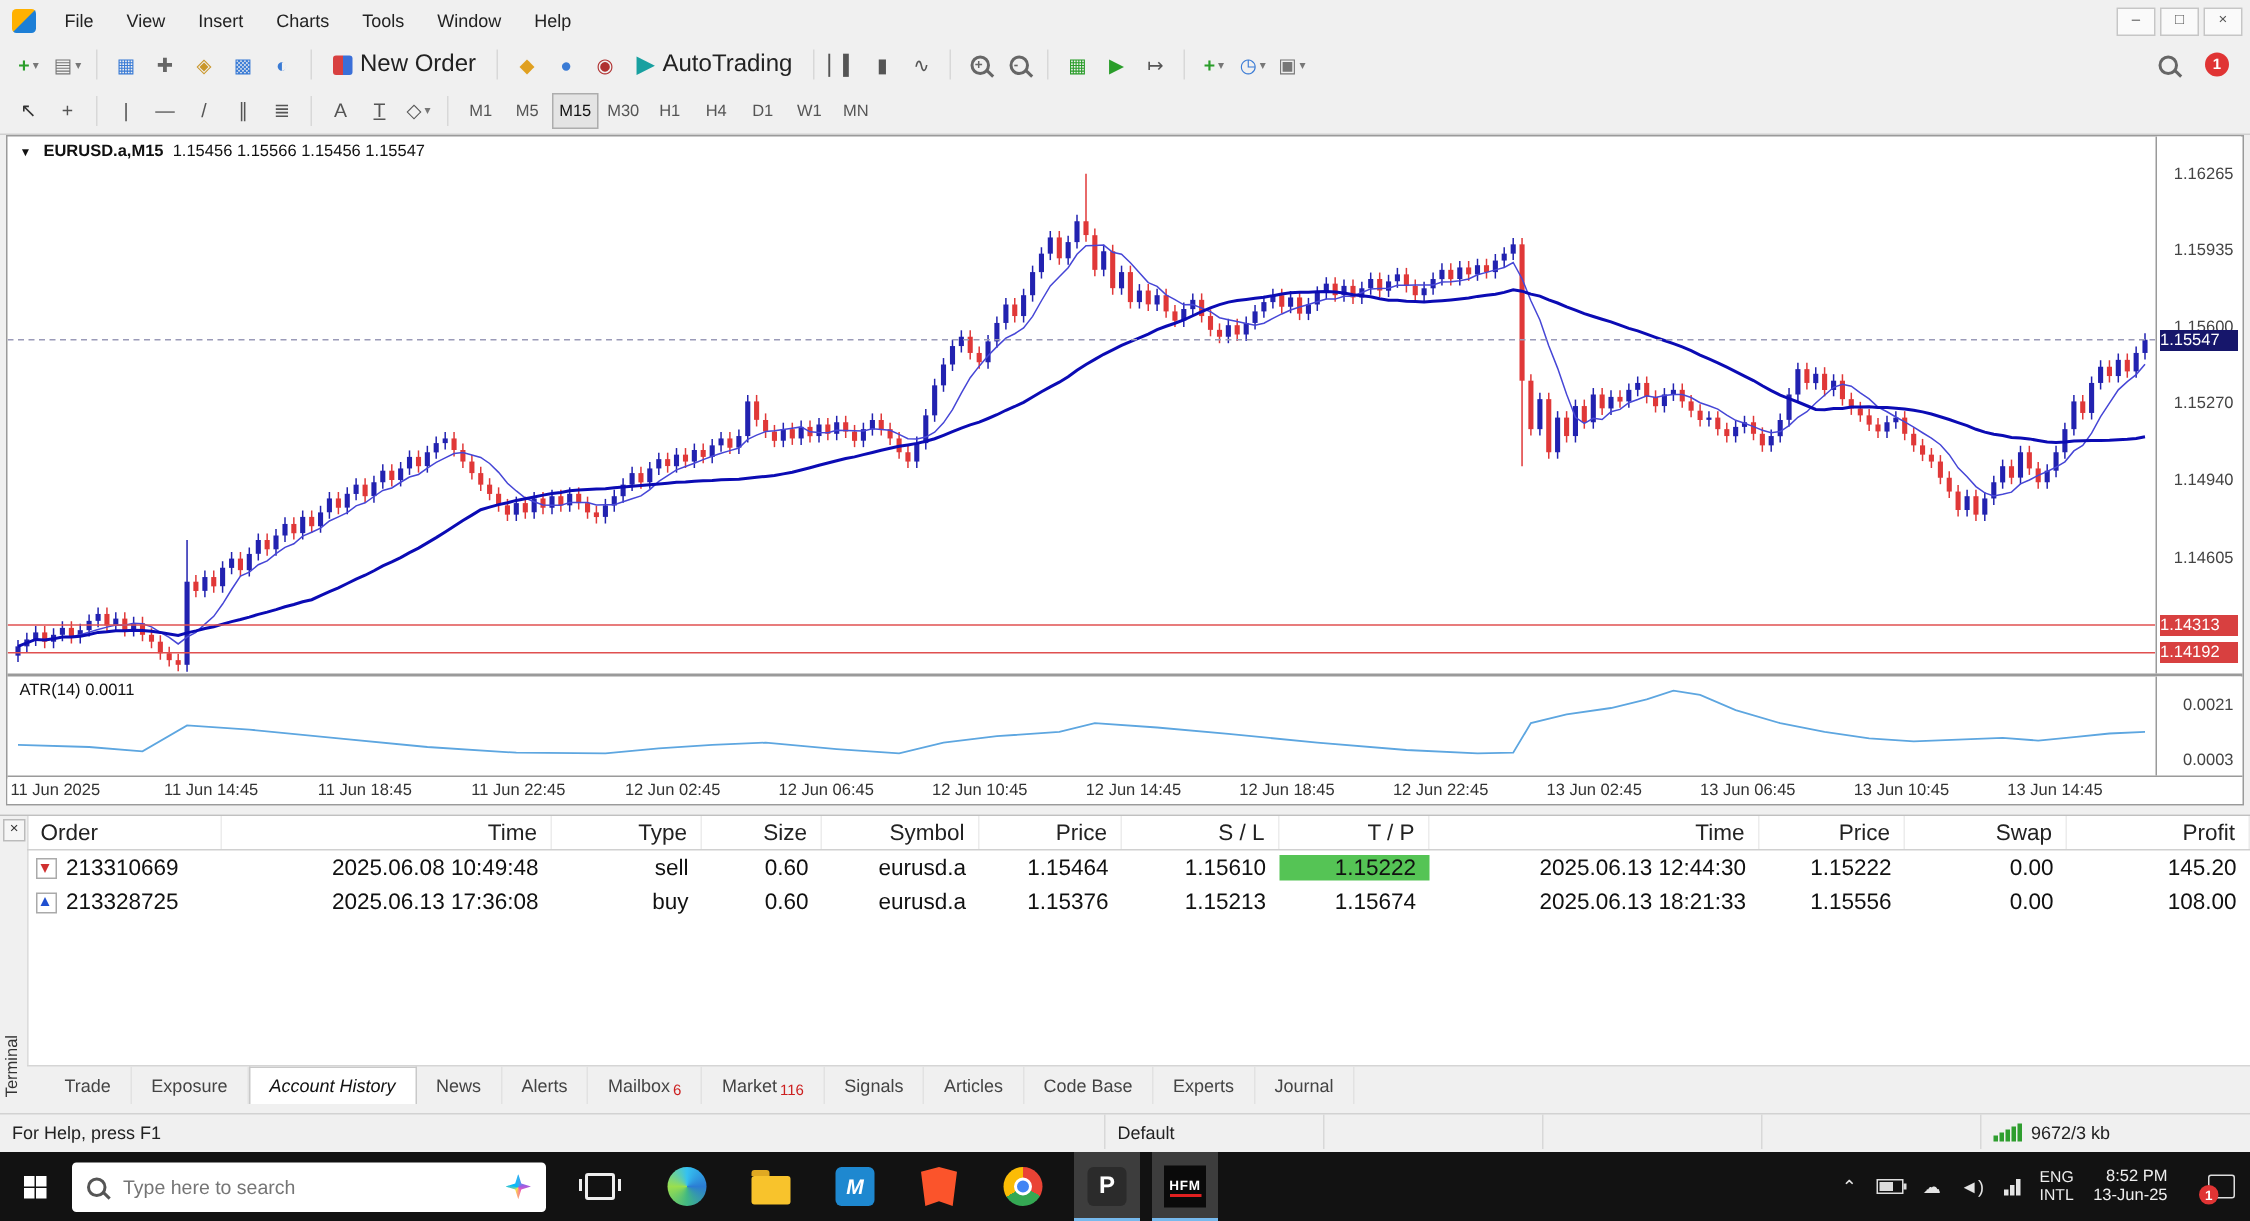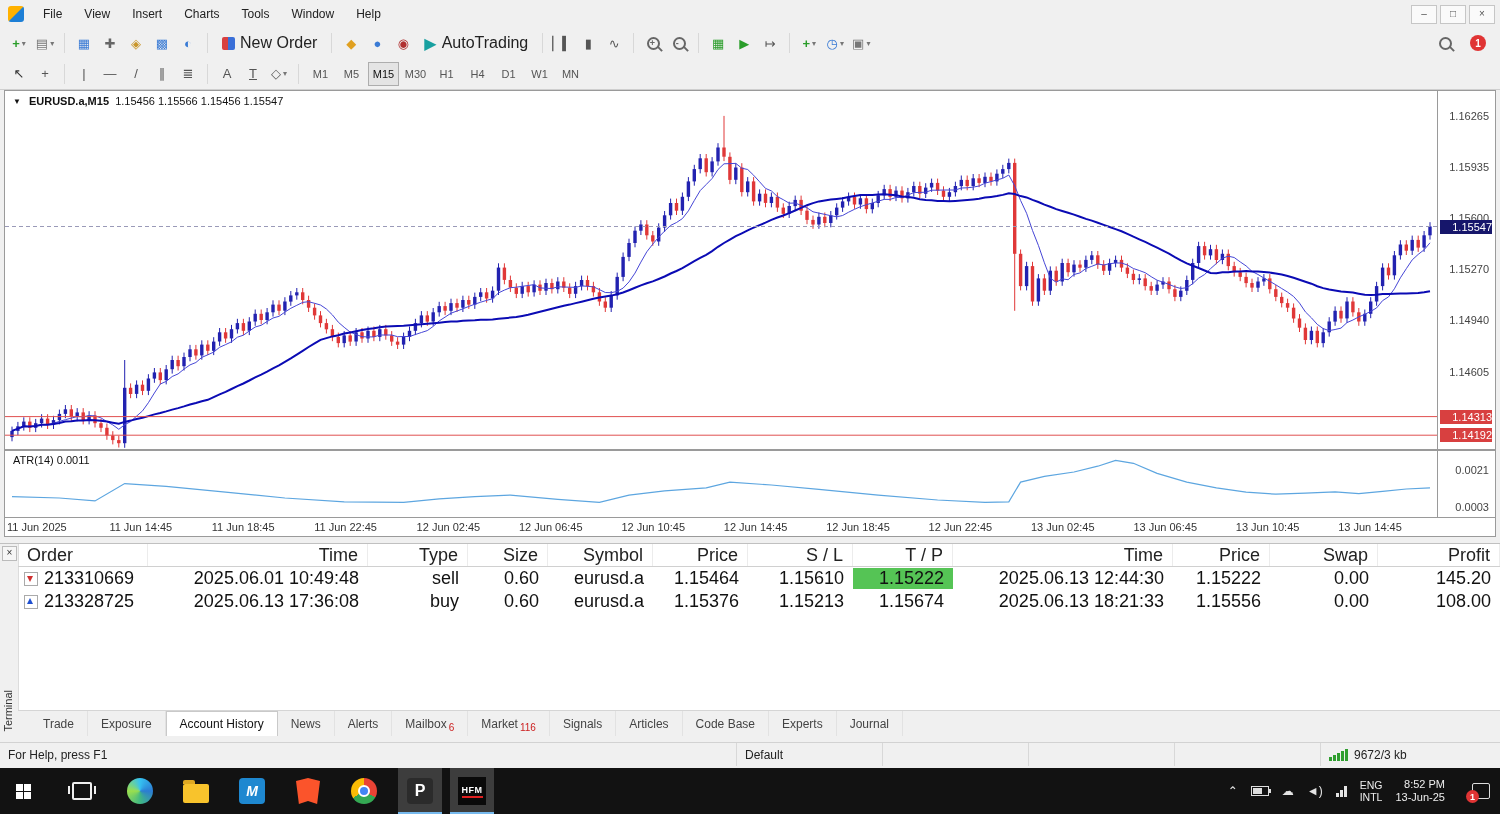--- a/index.html
+++ b/index.html
@@ -34,61 +34,61 @@
   .tf-btn.active{border:1px solid #adadad;background:#e4e4e4;color:#111;}
   .right-tools{margin-left:auto;display:flex;align-items:center;gap:12px;padding-right:14px;}
   
   #chart-window{position:absolute;left:4px;top:90px;width:1492px;height:447px;background:#fff;
                 border:1px solid #9a9a9a;box-sizing:border-box;}
   #main-pane{position:absolute;left:0;top:0;width:1432px;height:358px;overflow:hidden;}
   #price-axis{position:absolute;left:1432px;top:0;width:56px;height:358px;border-left:1px solid #9a9a9a;background:#fff;}
   #chart-title{position:absolute;left:8px;top:4px;font-size:11px;color:#111;z-index:5;display:flex;gap:8px;align-items:center;}
   #collapse-marker{font-size:8px;color:#111;}
   .axis-label{position:absolute;right:5px;font-size:11px;color:#444;}
-  .axis-badge{position:absolute;left:2px;right:2px;text-align:right;font-size:11px;color:#fff;padding:1px 0;z-index:4;}
+  .axis-badge{position:absolute;left:2px;right:2px;text-align:left;font-size:11px;color:#fff;padding:1px 0;z-index:4;}
   .axis-badge.dark{background:#16166b;}
   .axis-badge.red{background:#d84040;}
   #sep1{position:absolute;left:0;top:358px;width:100%;height:2px;background:#9a9a9a;}
   #atr-pane{position:absolute;left:0;top:360px;width:1432px;height:66px;overflow:hidden;}
   #atr-axis{position:absolute;left:1432px;top:360px;width:56px;height:66px;border-left:1px solid #9a9a9a;background:#fff;}
   #atr-label{position:absolute;left:8px;top:363px;font-size:11px;color:#111;z-index:5;}
   #sep2{position:absolute;left:0;top:426px;width:100%;height:1px;background:#9a9a9a;}
   #time-axis{position:absolute;left:0;top:428px;width:1488px;height:17px;background:#fff;}
   .time-label{position:absolute;top:2px;font-size:11px;color:#333;white-space:nowrap;}
   
   #terminal{position:absolute;left:0;top:543px;width:1500px;height:192px;background:#fff;border-top:1px solid #c0c0c0;}
   #term-strip{position:absolute;left:0;top:0;width:18px;height:100%;background:#f0f0f0;border-right:1px solid #dcdcdc;}
   #term-close{position:absolute;left:2px;top:2px;width:13px;height:13px;font-size:10px;line-height:12px;
               text-align:center;color:#333;border:1px solid #bbb;background:#f6f6f6;}
   #term-vlabel{position:absolute;bottom:4px;left:2px;writing-mode:vertical-rl;transform:rotate(180deg);
                font-size:11px;color:#333;}
   #term-content{position:absolute;left:18px;top:0;right:0;bottom:0;}
   .trow{display:grid;grid-template-columns:130px 220px 100px 80px 105px 95px 105px 100px 220px 97px 108px 1fr;
-        height:23px;align-items:center;font-size:18px;color:#111;}
+        height:23px;align-items:center;font-size:15px;color:#111;}
   .thead{height:22px;border-bottom:1px solid #d0d0d0;}
   .thead>div{padding:0 9px;height:100%;display:flex;align-items:center;justify-content:flex-end;
              border-right:1px solid #ececec;color:#222;}
   .thead>div:first-child{justify-content:flex-start;}
   .tcell{padding:0 9px;text-align:right;white-space:nowrap;}
   .tcell.left{text-align:left;display:flex;align-items:center;gap:6px;padding-left:6px;}
   .tp-green{background:#55c455;}
   .ord-ico{width:12px;height:12px;border:1px solid #aaa;background:#fff;position:relative;flex:none;}
   .ord-ico::after{content:'';position:absolute;left:2px;border-left:3px solid transparent;border-right:3px solid transparent;}
   .ord-ico.sell::after{top:3px;border-top:6px solid #d03030;}
   .ord-ico.buy::after{top:2px;border-bottom:6px solid #2050d0;}
   #summary-bar{display:flex;align-items:center;height:22px;background:#ababab;font-weight:bold;
                font-size:12px;color:#0a0a0a;padding-left:6px;gap:16px;}
   .sum-ico{width:12px;height:12px;border:1px solid #555;border-radius:50%;position:relative;flex:none;}
   .sum-ico::after{content:'';position:absolute;left:2px;right:2px;top:5px;height:1px;background:#555;}
   #summary-total{margin-left:auto;padding-right:12px;}
   #tabs-bar{position:absolute;left:18px;right:0;bottom:0;height:25px;background:#f0f0f0;
             border-top:1px solid #d5d5d5;display:flex;align-items:stretch;padding-left:12px;}
   .tab{padding:0 13px;font-size:12px;color:#444;display:flex;align-items:center;gap:2px;
        border-right:1px solid #e2e2e2;}
-  .tab.active{background:#fff;border:1px solid #c9c9c9;border-bottom:none;color:#111;}
+  .tab.active{background:#fff;border:1px solid #c9c9c9;border-bottom:none;color:#111;font-style:italic;}
   .tab-badge{color:#cc2020;font-size:10px;align-self:flex-end;padding-bottom:3px;}
   
   #statusbar{position:absolute;left:0;top:742px;width:1500px;height:24px;background:#f0f0f0;
              border-top:1px solid #d2d2d2;display:flex;align-items:center;font-size:12px;color:#222;box-sizing:border-box;}
   .sb-seg{height:100%;display:flex;align-items:center;padding:0 8px;border-left:1px solid #d8d8d8;box-sizing:border-box;}
   .sb-help{flex:1;border-left:none;}
   .sb-w{width:146px;}
   .sb-traffic{width:180px;gap:6px;}
   .bars{display:flex;align-items:flex-end;gap:1px;height:13px;}
   .bars i{width:3px;background:#2f9e2f;display:block;}
@@ -854,21 +854,21 @@
       <div>Time</div>
       <div>Price</div>
       <div>Swap</div>
       <div>Profit</div>
     </div>
     <div class="trow">
       <div class="tcell left">
           <span class="ord-ico sell"></span>
           <span>213310669</span>
         </div>
-      <div class="tcell">2025.06.01 10:49:48</div>
+      <div class="tcell">2025.06.08 10:49:48</div>
       <div class="tcell">sell</div>
       <div class="tcell">0.60</div>
       <div class="tcell">eurusd.a</div>
       <div class="tcell">1.15464</div>
       <div class="tcell">1.15610</div>
       <div class="tcell tp-green">1.15222</div>
       <div class="tcell">2025.06.13 12:44:30</div>
       <div class="tcell">1.15222</div>
       <div class="tcell">0.00</div>
       <div class="tcell">145.20</div>
@@ -952,20 +952,25 @@
 </div>
 
 <div id="taskbar">
   <div class="tb-start">
     <span class="win-logo">
         <i></i>
         <i></i>
         <i></i>
         <i></i>
       </span>
+  </div>
+  <div class="tb-search">
+    <span class="mag-dark"></span>
+    <input readonly="" placeholder="Type here to search" style="">
+    <span class="copilot"></span>
   </div>
   <div class="tb-icon" style="margin-left:14px;">
       <span class="taskview"></span>
     </div>
   <div class="tb-icon" style="margin-left:14px;">
       <span class="edge-ico"></span>
     </div>
   <div class="tb-icon" style="margin-left:12px;">
       <span class="folder-ico"></span>
     </div>

